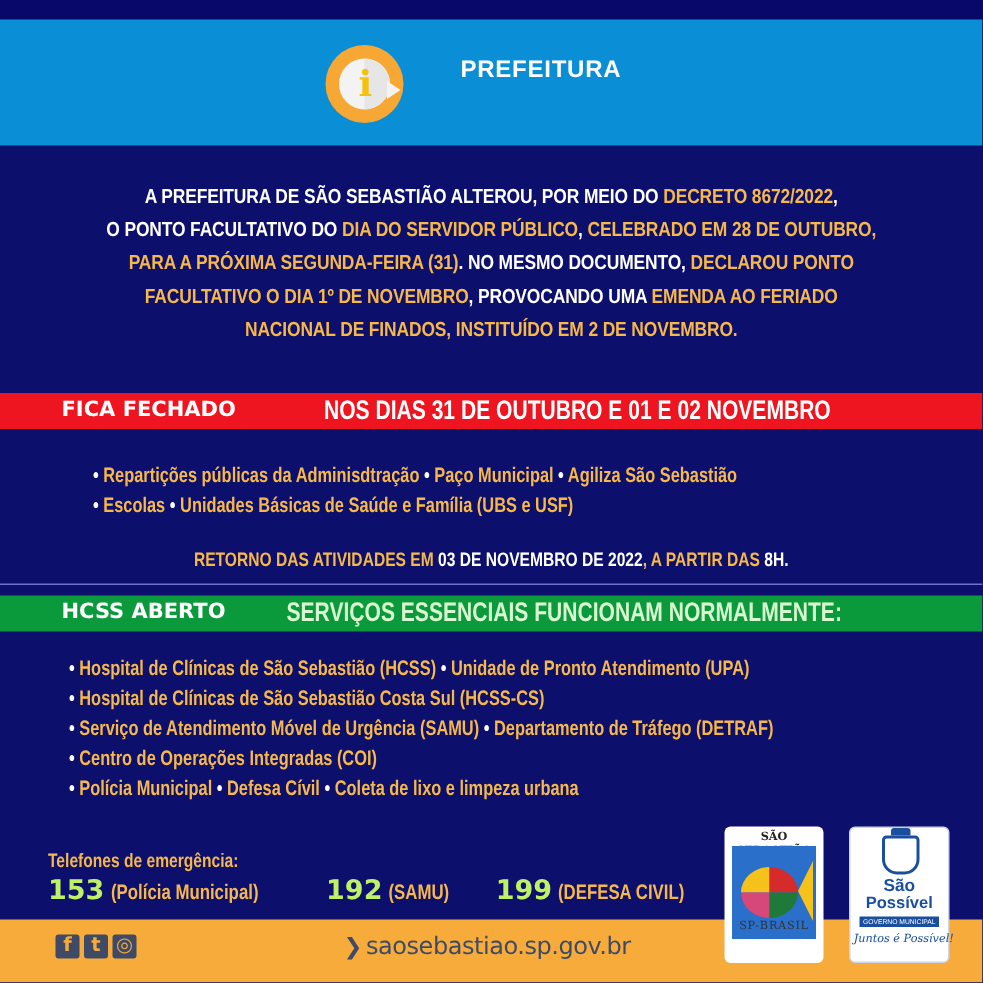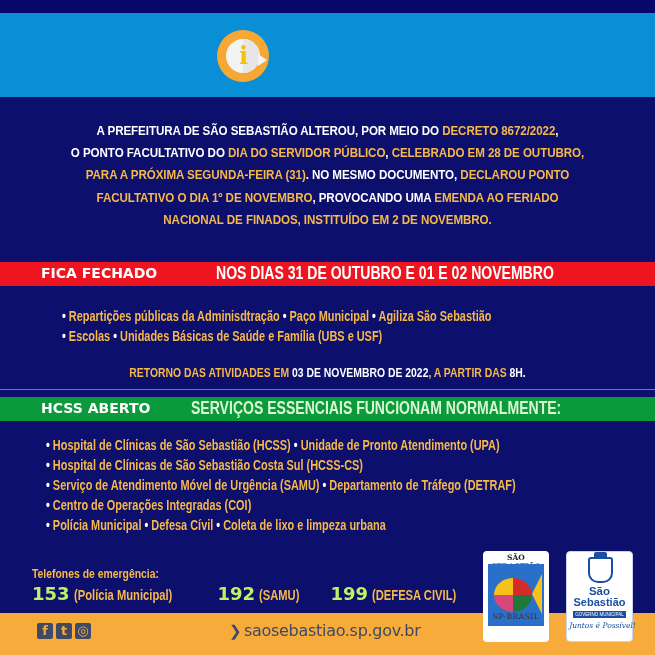--- a/index.html
+++ b/index.html
@@ -72,20 +72,21 @@
 
 <div class="top-stripe"></div>
 
 <div class="banner">
   <div class="logo-circle">
     <div class="logo-inner">
         <span class="logo-i">i</span>
       </div>
     <div class="logo-tail"></div>
   </div>
+  <div class="banner-title1">PREFEITURA</div>
 </div>
 
 <div class="intro">
   <span>A PREFEITURA DE SÃO SEBASTIÃO ALTEROU, POR MEIO DO </span><span class="hl">DECRETO 8672/2022</span><span>,</span><br>
   <span>O PONTO FACULTATIVO DO </span><span class="hl">DIA DO SERVIDOR PÚBLICO</span><span>, </span><span class="hl">CELEBRADO EM 28 DE OUTUBRO,</span><br>
   <span class="hl">PARA A PRÓXIMA SEGUNDA-FEIRA (31)</span><span>. NO MESMO DOCUMENTO, </span><span class="hl">DECLAROU PONTO</span><br>
   <span class="hl">FACULTATIVO O DIA 1º DE NOVEMBRO</span><span>, PROVOCANDO UMA </span><span class="hl">EMENDA AO FERIADO</span><br>
   <span class="hl">NACIONAL DE FINADOS, INSTITUÍDO EM 2 DE NOVEMBRO.</span>
 </div>
 
@@ -145,16 +146,16 @@
         <div class="q q4"></div>
       </div>
     <div class="fin"></div>
   </div>
   <div class="badge1-bottom">SP-BRASIL</div>
 </div>
 
 <div class="badge2">
   <div class="crest"></div>
   <div class="b2-name1">São</div>
-  <div class="b2-name2">Sebastião</div>
+  <div class="b2-name2">Possível</div>
   <div class="b2-gov">GOVERNO MUNICIPAL</div>
   <div class="b2-slogan">Juntos é Possível!</div>
 </div>
 
 </body></html>

